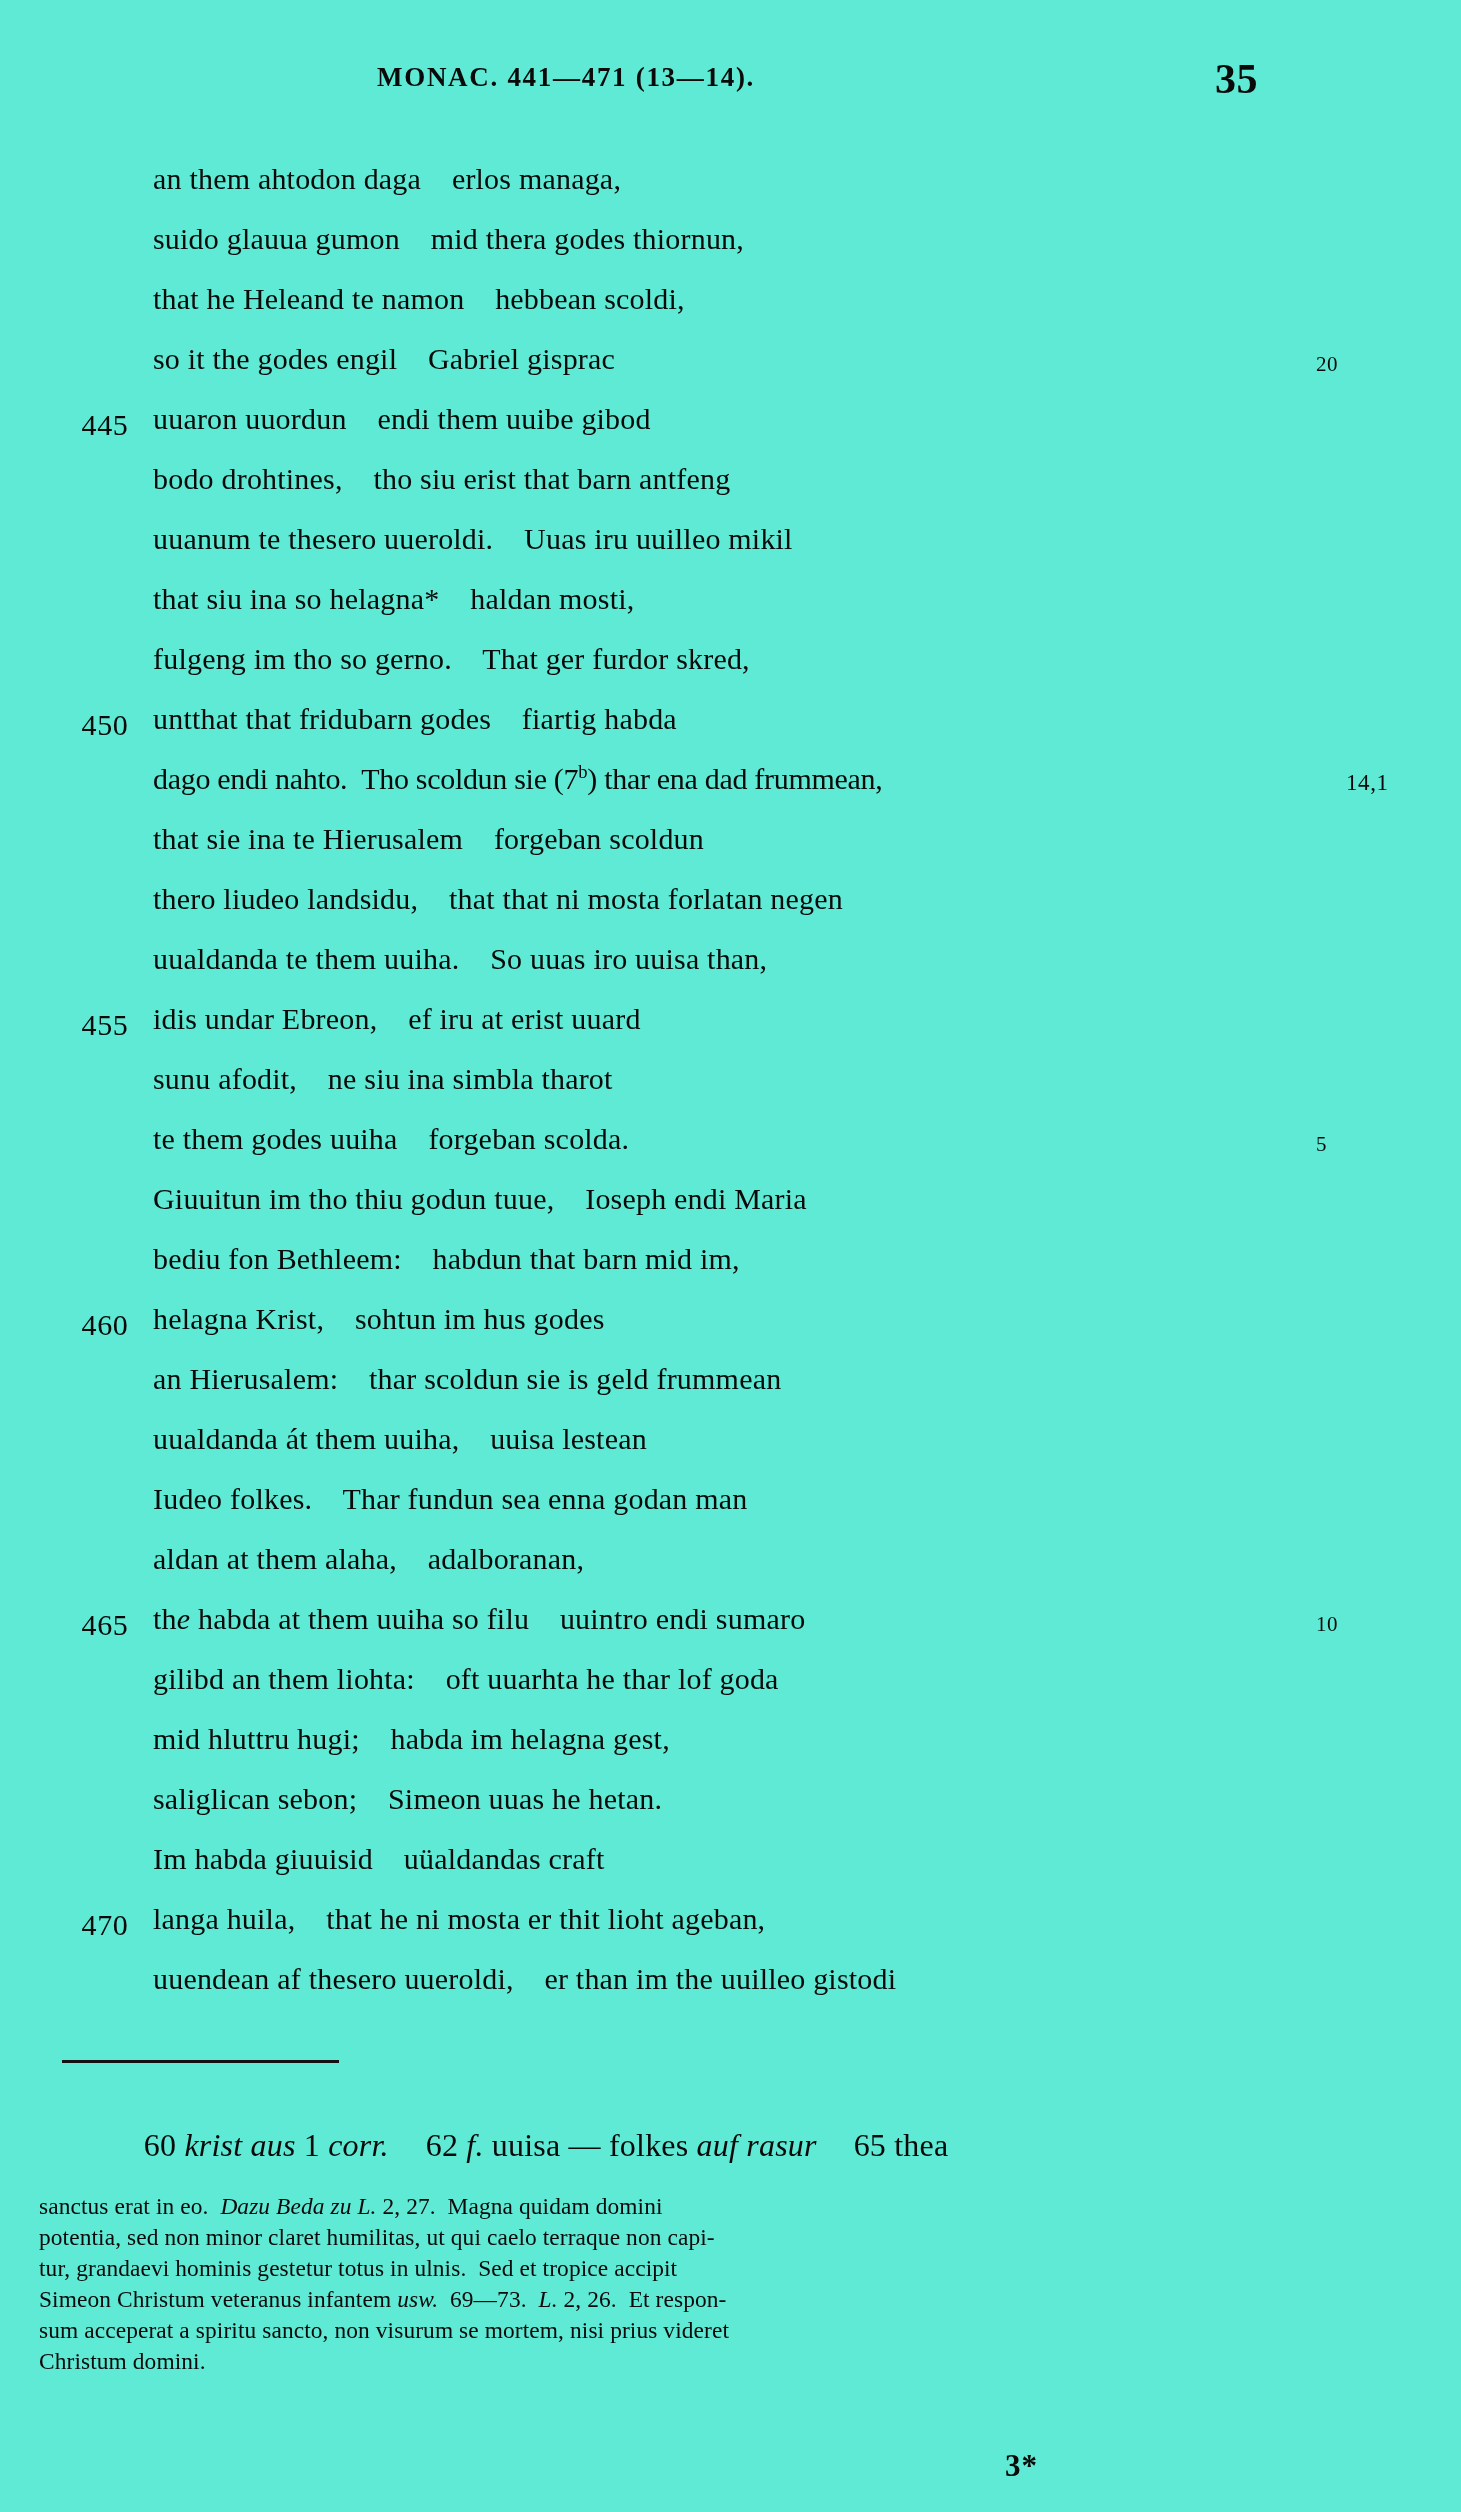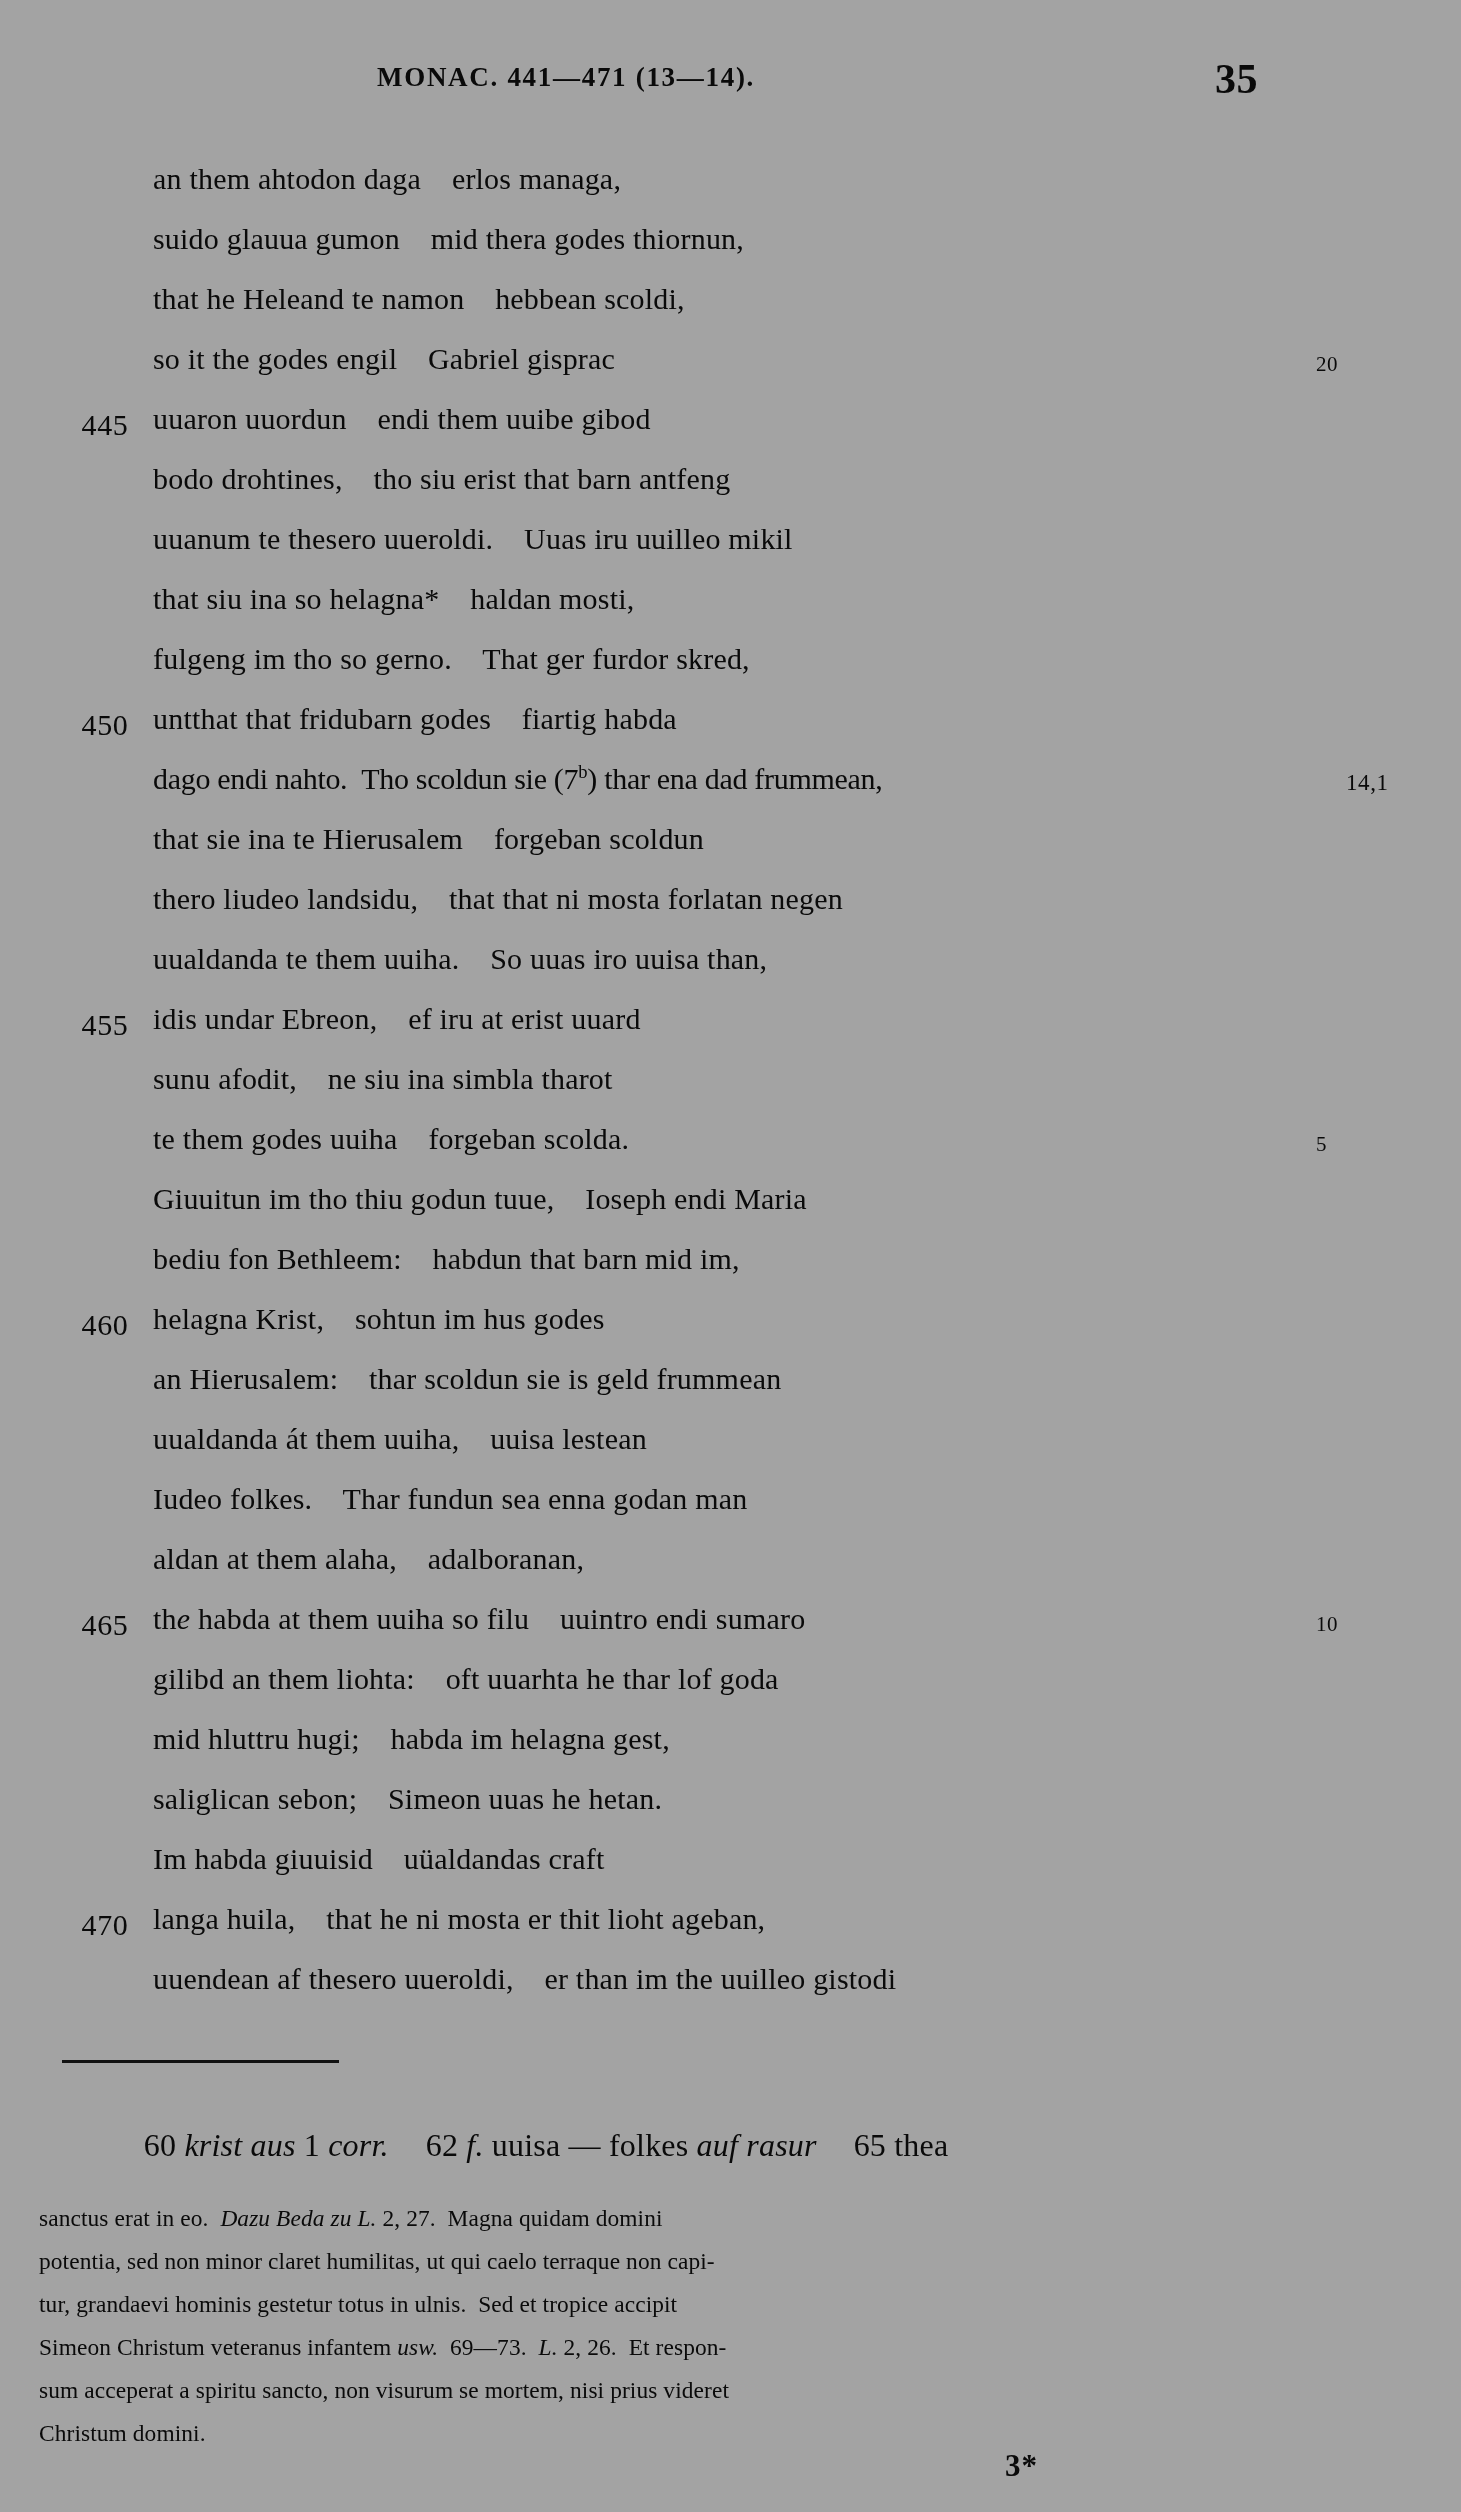--- a/index.html
+++ b/index.html
@@ -12,21 +12,21 @@
     height: 2512px;
     position: relative;
     font-family: "Liberation Serif", "DejaVu Serif", serif;
     color: #0a0a0a;
     overflow: hidden;
   }
 
   .page {
     position: absolute;
     inset: 0;
-    background: #a3a3a3;
+    background: #5eead4;
   }
 
   
   .runhead {
     position: absolute;
     top: 62px;
     left: 0;
     width: 1462px;
     height: 40px;
   }
@@ -121,21 +121,21 @@
   .commentary {
     position: absolute;
     left: 39px;
     top: 2191px;
     width: 1330px;
     font-size: 23.4px;
     line-height: 31px;
     letter-spacing: 0.1px;
     text-align: justify;
   }
-  .commentary .cline { display: block; white-space: pre; margin-top: 12px; }
+  .commentary .cline { display: block; white-space: pre; }
 
   
   .signature {
     position: absolute;
     left: 1005px;
     top: 2448px;
     font-size: 31px;
     font-weight: 700;
     letter-spacing: 1.1px;
   }

